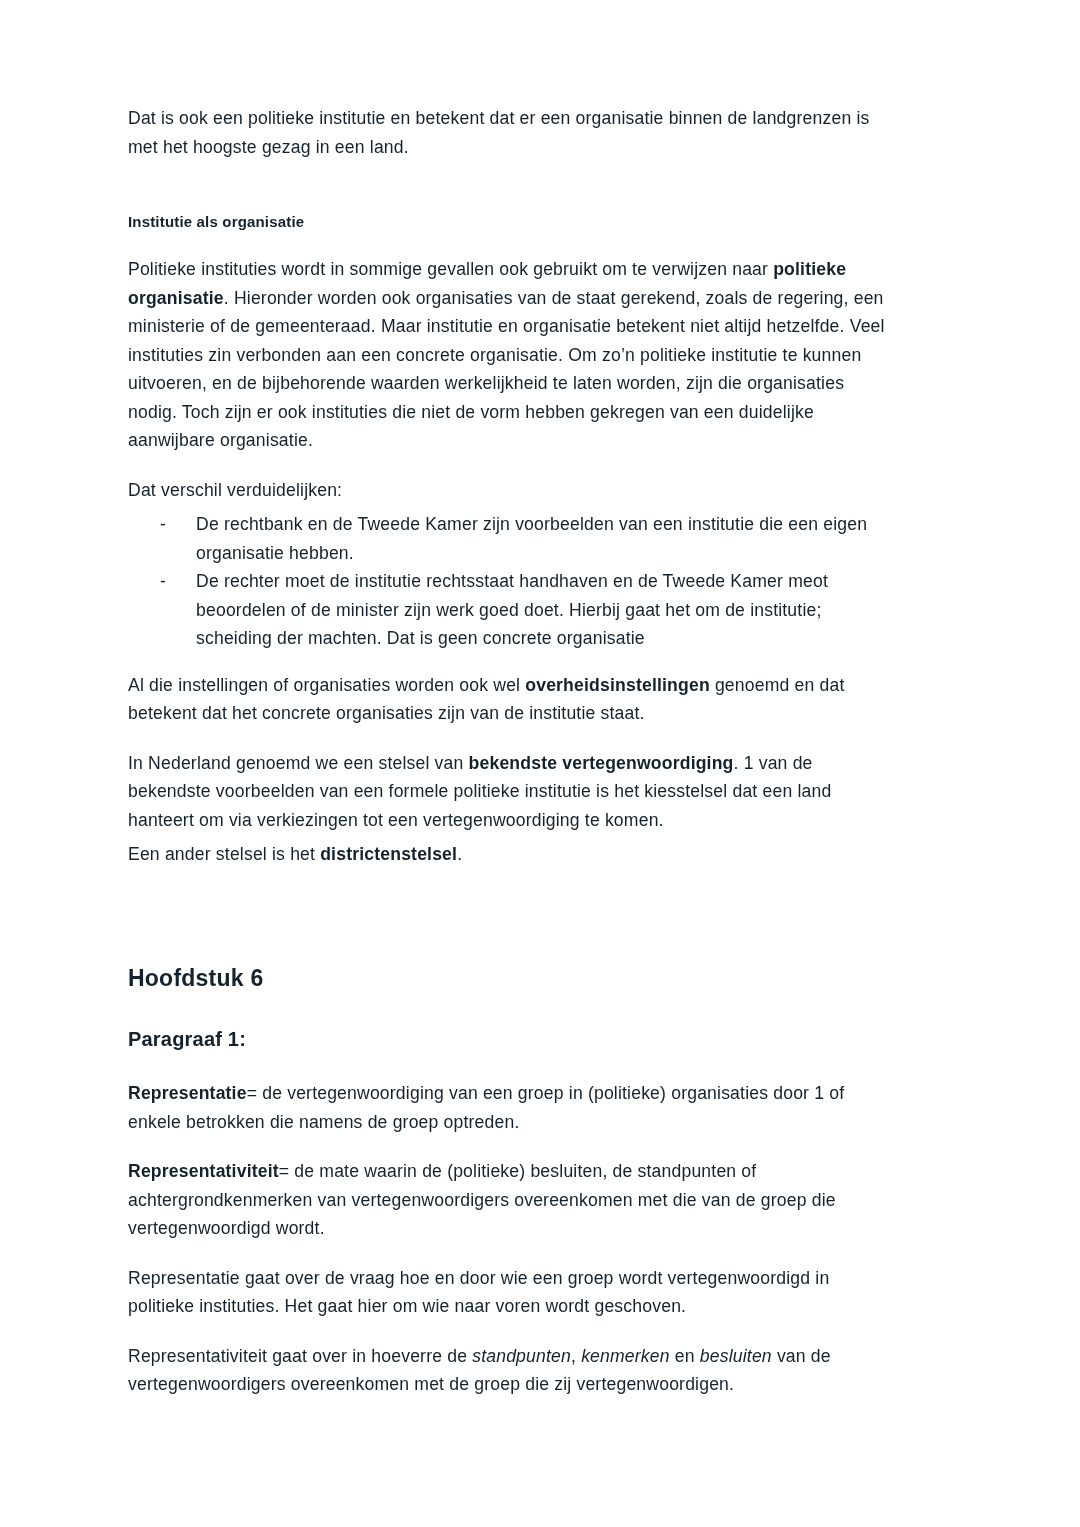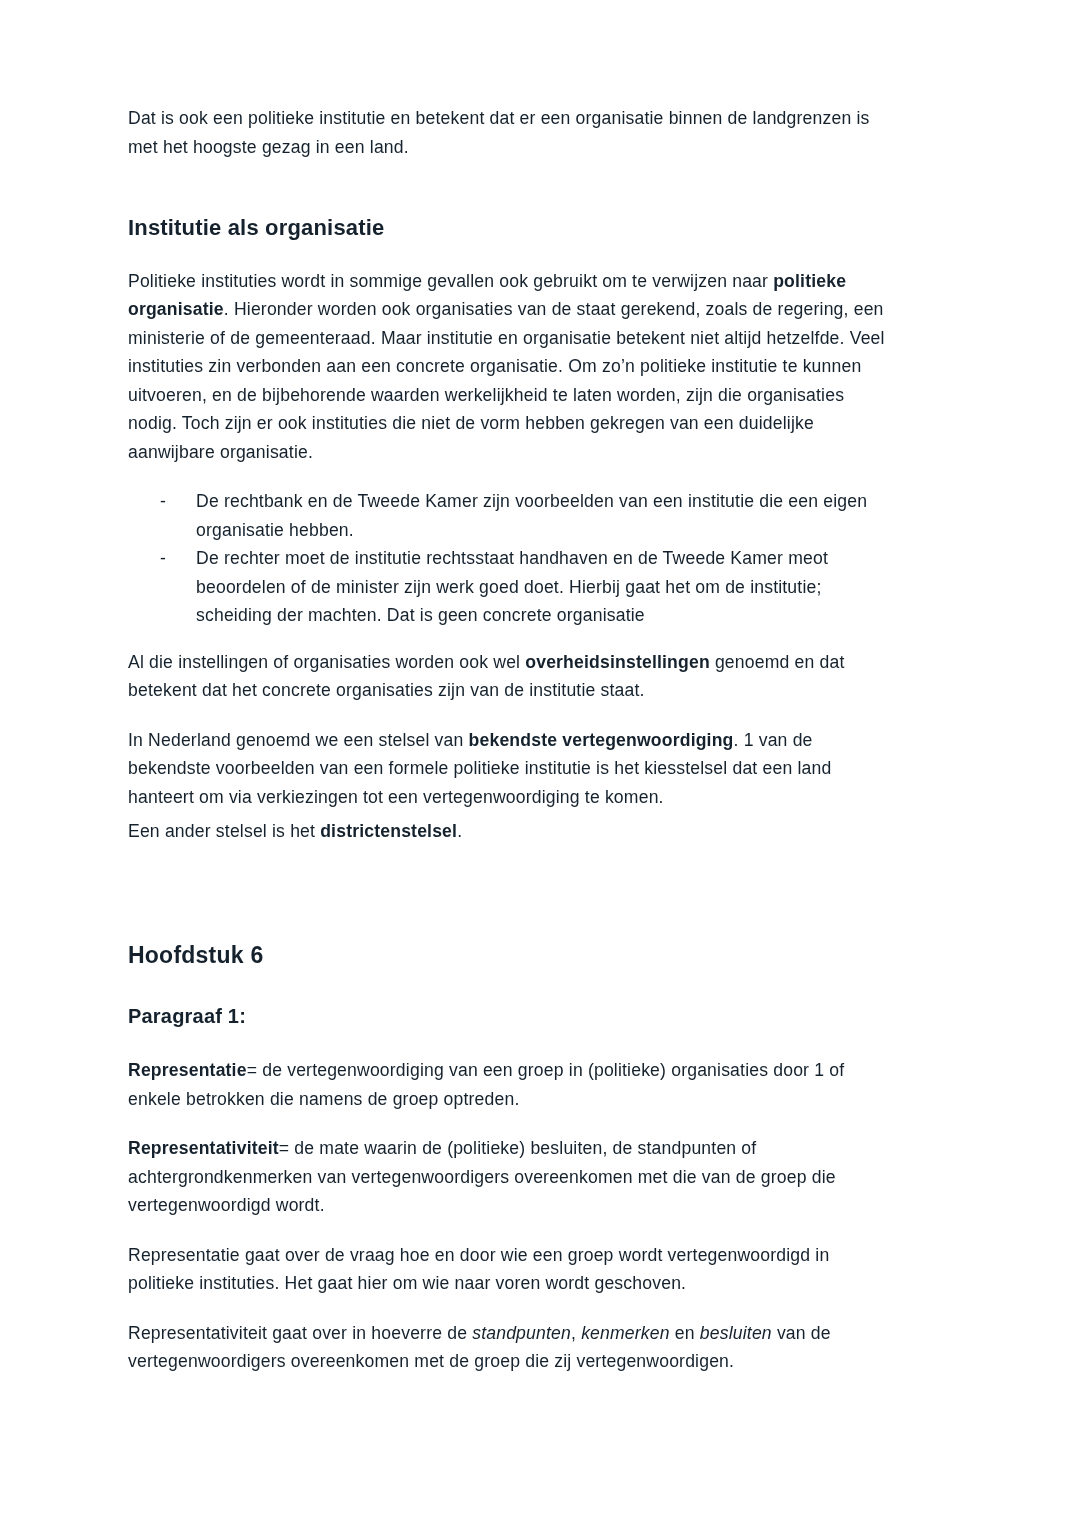--- a/index.html
+++ b/index.html
@@ -44,21 +44,21 @@
     height: 70px;
   }
   b, .bold {
     font-weight: 700;
   }
   i, .italic {
     font-style: italic;
   }
   .heading-bold {
     font-weight: 700;
-    font-size: 22px;
+    font-size: 15px;
     margin-bottom: 21px;
   }
   .h-chapter {
     font-weight: 700;
     font-size: 23px;
     margin-bottom: 26px;
     letter-spacing: 0.01em;
   }
   .h-section {
     font-weight: 700;
@@ -91,20 +91,21 @@
     <p class="para">Dat is ook een politieke institutie en betekent dat er een organisatie binnen de landgrenzen is met het hoogste gezag in een land.</p>
 
     <div class="spacer-lg"></div>
 
     <p class="heading-bold">Institutie als organisatie</p>
 
     <p class="para">
       <span>Politieke instituties wordt in sommige gevallen ook gebruikt om te verwijzen naar </span><span class="bold">politieke organisatie</span><span>. Hieronder worden ook organisaties van de staat gerekend, zoals de regering, een ministerie of de gemeenteraad. Maar institutie en organisatie betekent niet altijd hetzelfde. Veel instituties zin verbonden aan een concrete organisatie. Om zo’n politieke institutie te kunnen uitvoeren, en de bijbehorende waarden werkelijkheid te laten worden, zijn die organisaties nodig. Toch zijn er ook instituties die niet de vorm hebben gekregen van een duidelijke aanwijbare organisatie.</span>
     </p>
 
+    <p class="para-tight">Dat verschil verduidelijken:</p>
 
     <ul class="dash-list">
       <li>
         <span class="dash">-</span>
         <span>De rechtbank en de Tweede Kamer zijn voorbeelden van een institutie die een eigen organisatie hebben.</span>
       </li>
       <li>
         <span class="dash">-</span>
         <span>De rechter moet de institutie rechtsstaat handhaven en de Tweede Kamer meot beoordelen of de minister zijn werk goed doet. Hierbij gaat het om de institutie; scheiding der machten. Dat is geen concrete organisatie</span>
       </li>

